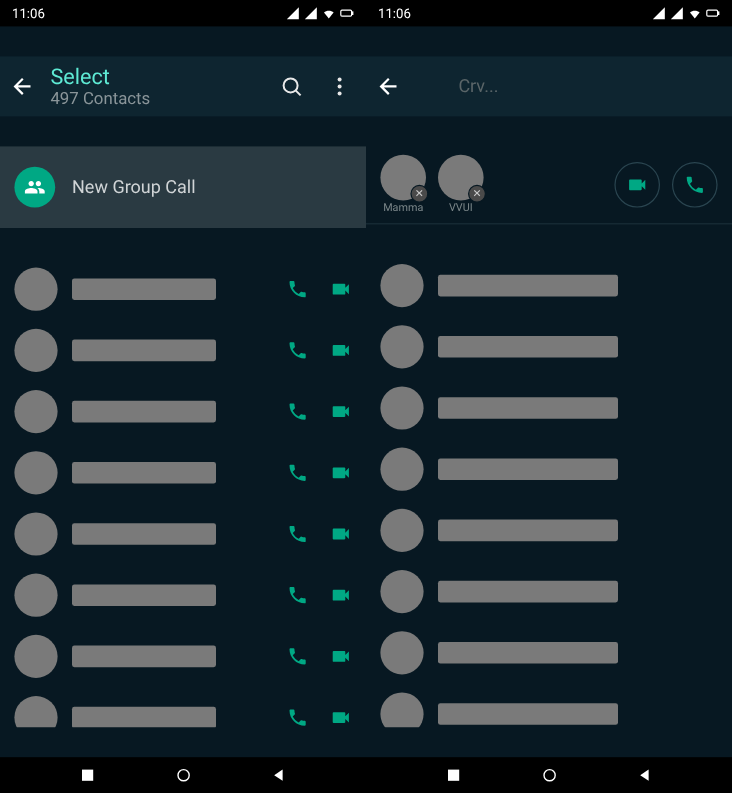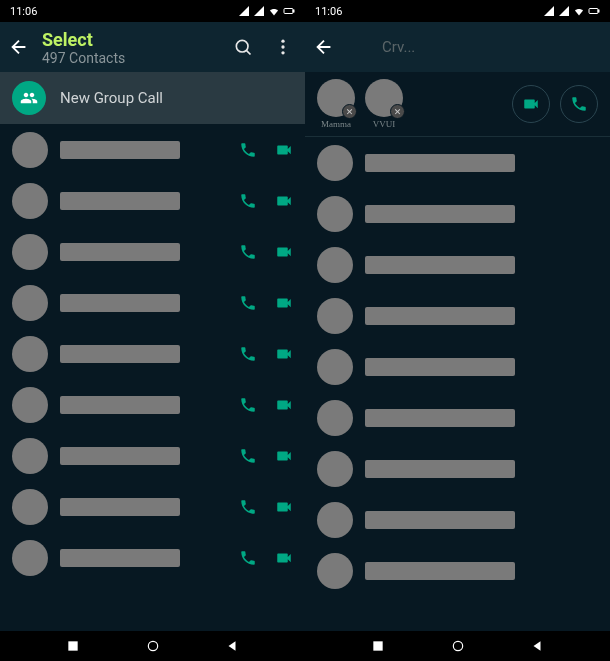--- a/index.html
+++ b/index.html
@@ -11,20 +11,21 @@
       display: flex;
       overflow: hidden;
     }
     .screen {
       width: 305px;
       height: 661px;
       background: #071822;
       display: flex;
       flex-direction: column;
       position: relative;
+      gap: 25px;
     }
     .status-bar {
       height: 22px;
       background: #000;
       display: flex;
       align-items: center;
       justify-content: space-between;
       padding: 0 10px;
       color: #fff;
       font-size: 11px;
@@ -48,37 +49,37 @@
       cursor: pointer;
       display: flex;
       align-items: center;
     }
     .header-title-block {
       flex: 1;
       display: flex;
       flex-direction: column;
     }
     .header-title {
-      color: #bef264;
+      color: #5eead4;
       font-size: 18px;
-      font-weight: 700;
+      font-weight: 400;
     }
     .header-sub {
       color: #8a9599;
       font-size: 14px;
     }
     .header-icon {
       color: #e8e8e8;
       cursor: pointer;
       padding: 4px;
       display: flex;
       align-items: center;
     }
     .action-row {
-      height: 52px;
+      height: 68px;
       display: flex;
       align-items: center;
       padding: 0 12px;
       gap: 14px;
     }
     .action-row.highlighted {
       background: #2a3a42;
     }
     .circle-icon {
       width: 34px;
@@ -181,21 +182,20 @@
       border: 1px solid #071822;
       display: flex;
       align-items: center;
       justify-content: center;
       color: #ccc;
       font-size: 9px;
     }
     .selected-name {
       color: #7a8588;
       font-size: 9px;
-      font-family: Liberation Serif, serif;
     }
     .call-buttons {
       margin-left: auto;
       display: flex;
       gap: 10px;
     }
     .round-btn {
       width: 38px;
       height: 38px;
       border-radius: 50%;

